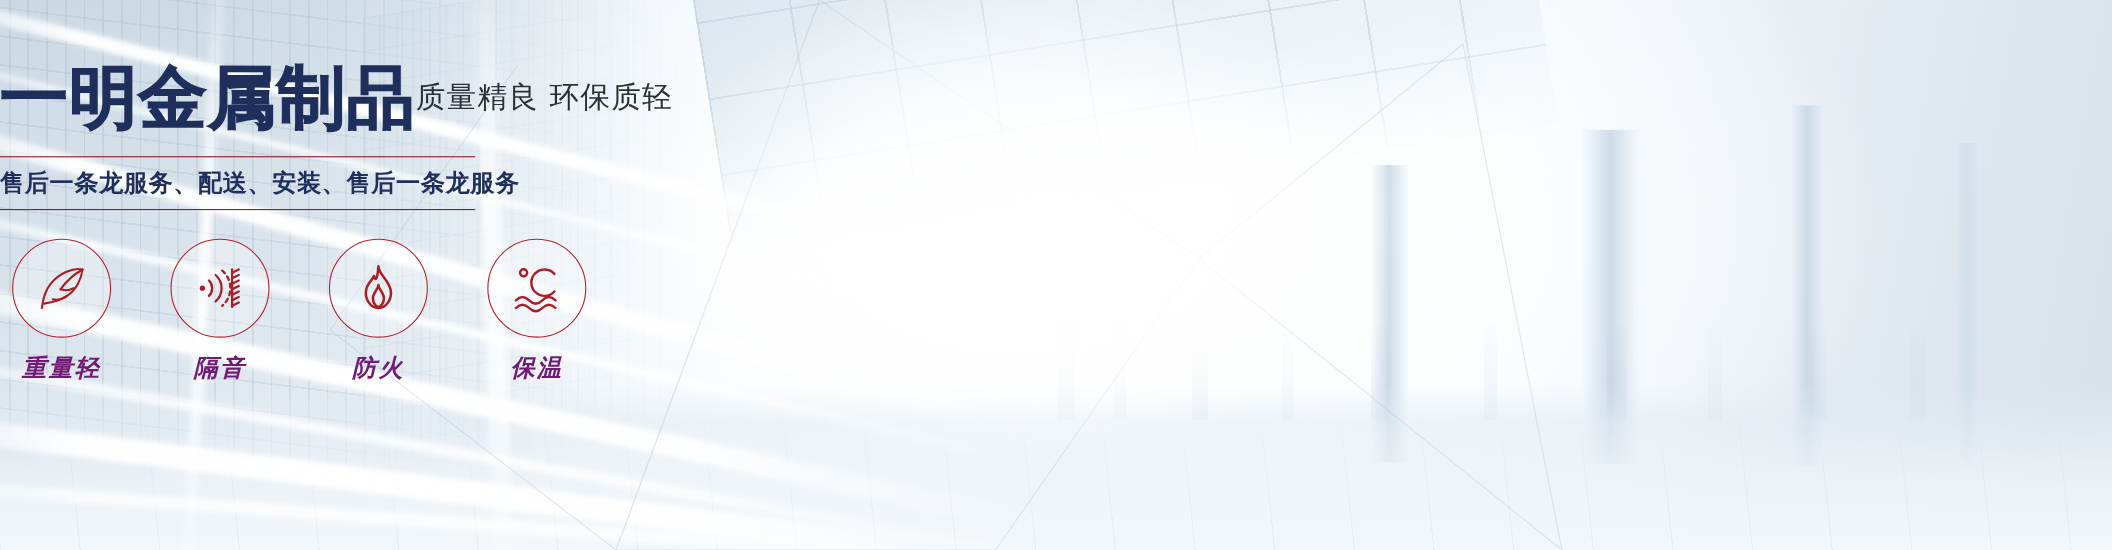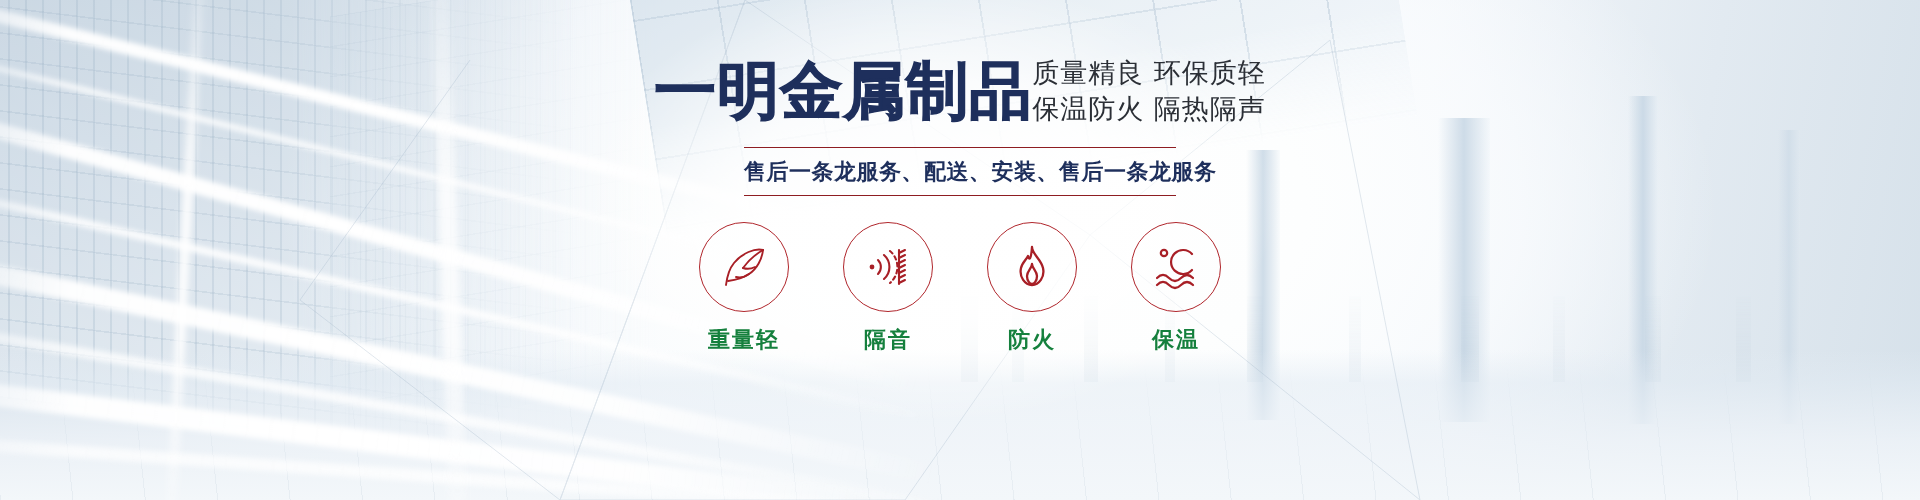--- a/index.html
+++ b/index.html
@@ -113,21 +113,21 @@
   
   .wire{position:absolute;inset:0;pointer-events:none;opacity:.55;}
 
   
   .center-glow{
     position:absolute;left:480px;top:0;width:900px;height:500px;pointer-events:none;
     background:radial-gradient(ellipse 470px 300px at 50% 40%, rgba(255,255,255,.92) 0%, rgba(255,255,255,.78) 40%, rgba(255,255,255,0) 74%);
   }
 
   
-  .content{position:absolute;inset:0;display:flex;flex-direction:column;align-items:center;}
+  .content{position:absolute;inset:0;display:flex;flex-direction:column;align-items:flex-start;}
 
   .title-row{display:flex;align-items:center;margin-top:58px;}
   .brand-title{
     font-size:62px;line-height:1;font-weight:bold;color:#1e2f5c;
     letter-spacing:1px;
     font-family:"DejaVu Sans","Liberation Sans",sans-serif;
     -webkit-text-stroke:1.2px #1e2f5c;
     white-space:nowrap;
   }
   .slogan-pair{
@@ -152,22 +152,22 @@
 
   .features{display:flex;margin-top:26px;gap:32px;}
   .feature{display:flex;flex-direction:column;align-items:center;width:112px;}
   .circle{
     width:88px;height:88px;border-radius:50%;
     border:1.6px solid #b0262c;
     display:flex;align-items:center;justify-content:center;
     background:rgba(255,255,255,.28);
   }
   .feature-label{
-    margin-top:13px;font-size:22px;font-weight:bold;color:#15803d;letter-spacing:2px;
-    font-family:"DejaVu Sans","Liberation Sans",sans-serif;white-space:nowrap;
+    margin-top:13px;font-size:22px;font-weight:bold;color:#701a75;letter-spacing:2px;
+    font-family:"DejaVu Sans","Liberation Sans",sans-serif;white-space:nowrap;font-style:italic;
   }
   .circle svg{display:block;}
 </style>
 </head>
 <body>
 
 <div class="banner">
 
   <div class="bg-base"></div>
   <div class="tower-left"></div>
@@ -211,21 +211,20 @@
 
   <div class="center-glow"></div>
 
   <div class="content">
 
     <div class="title-row">
       <div class="brand-title">一明金属制品</div>
 
       <div class="slogan-pair">
         <span>质量精良 环保质轻</span>
-        <span>保温防火 隔热隔声</span>
       </div>
     </div>
 
     <div class="subtitle-wrap">
       <div class="subtitle">售后一条龙服务、配送、安装、售后一条龙服务</div>
     </div>
 
     <div class="features">
 
       <div class="feature">

